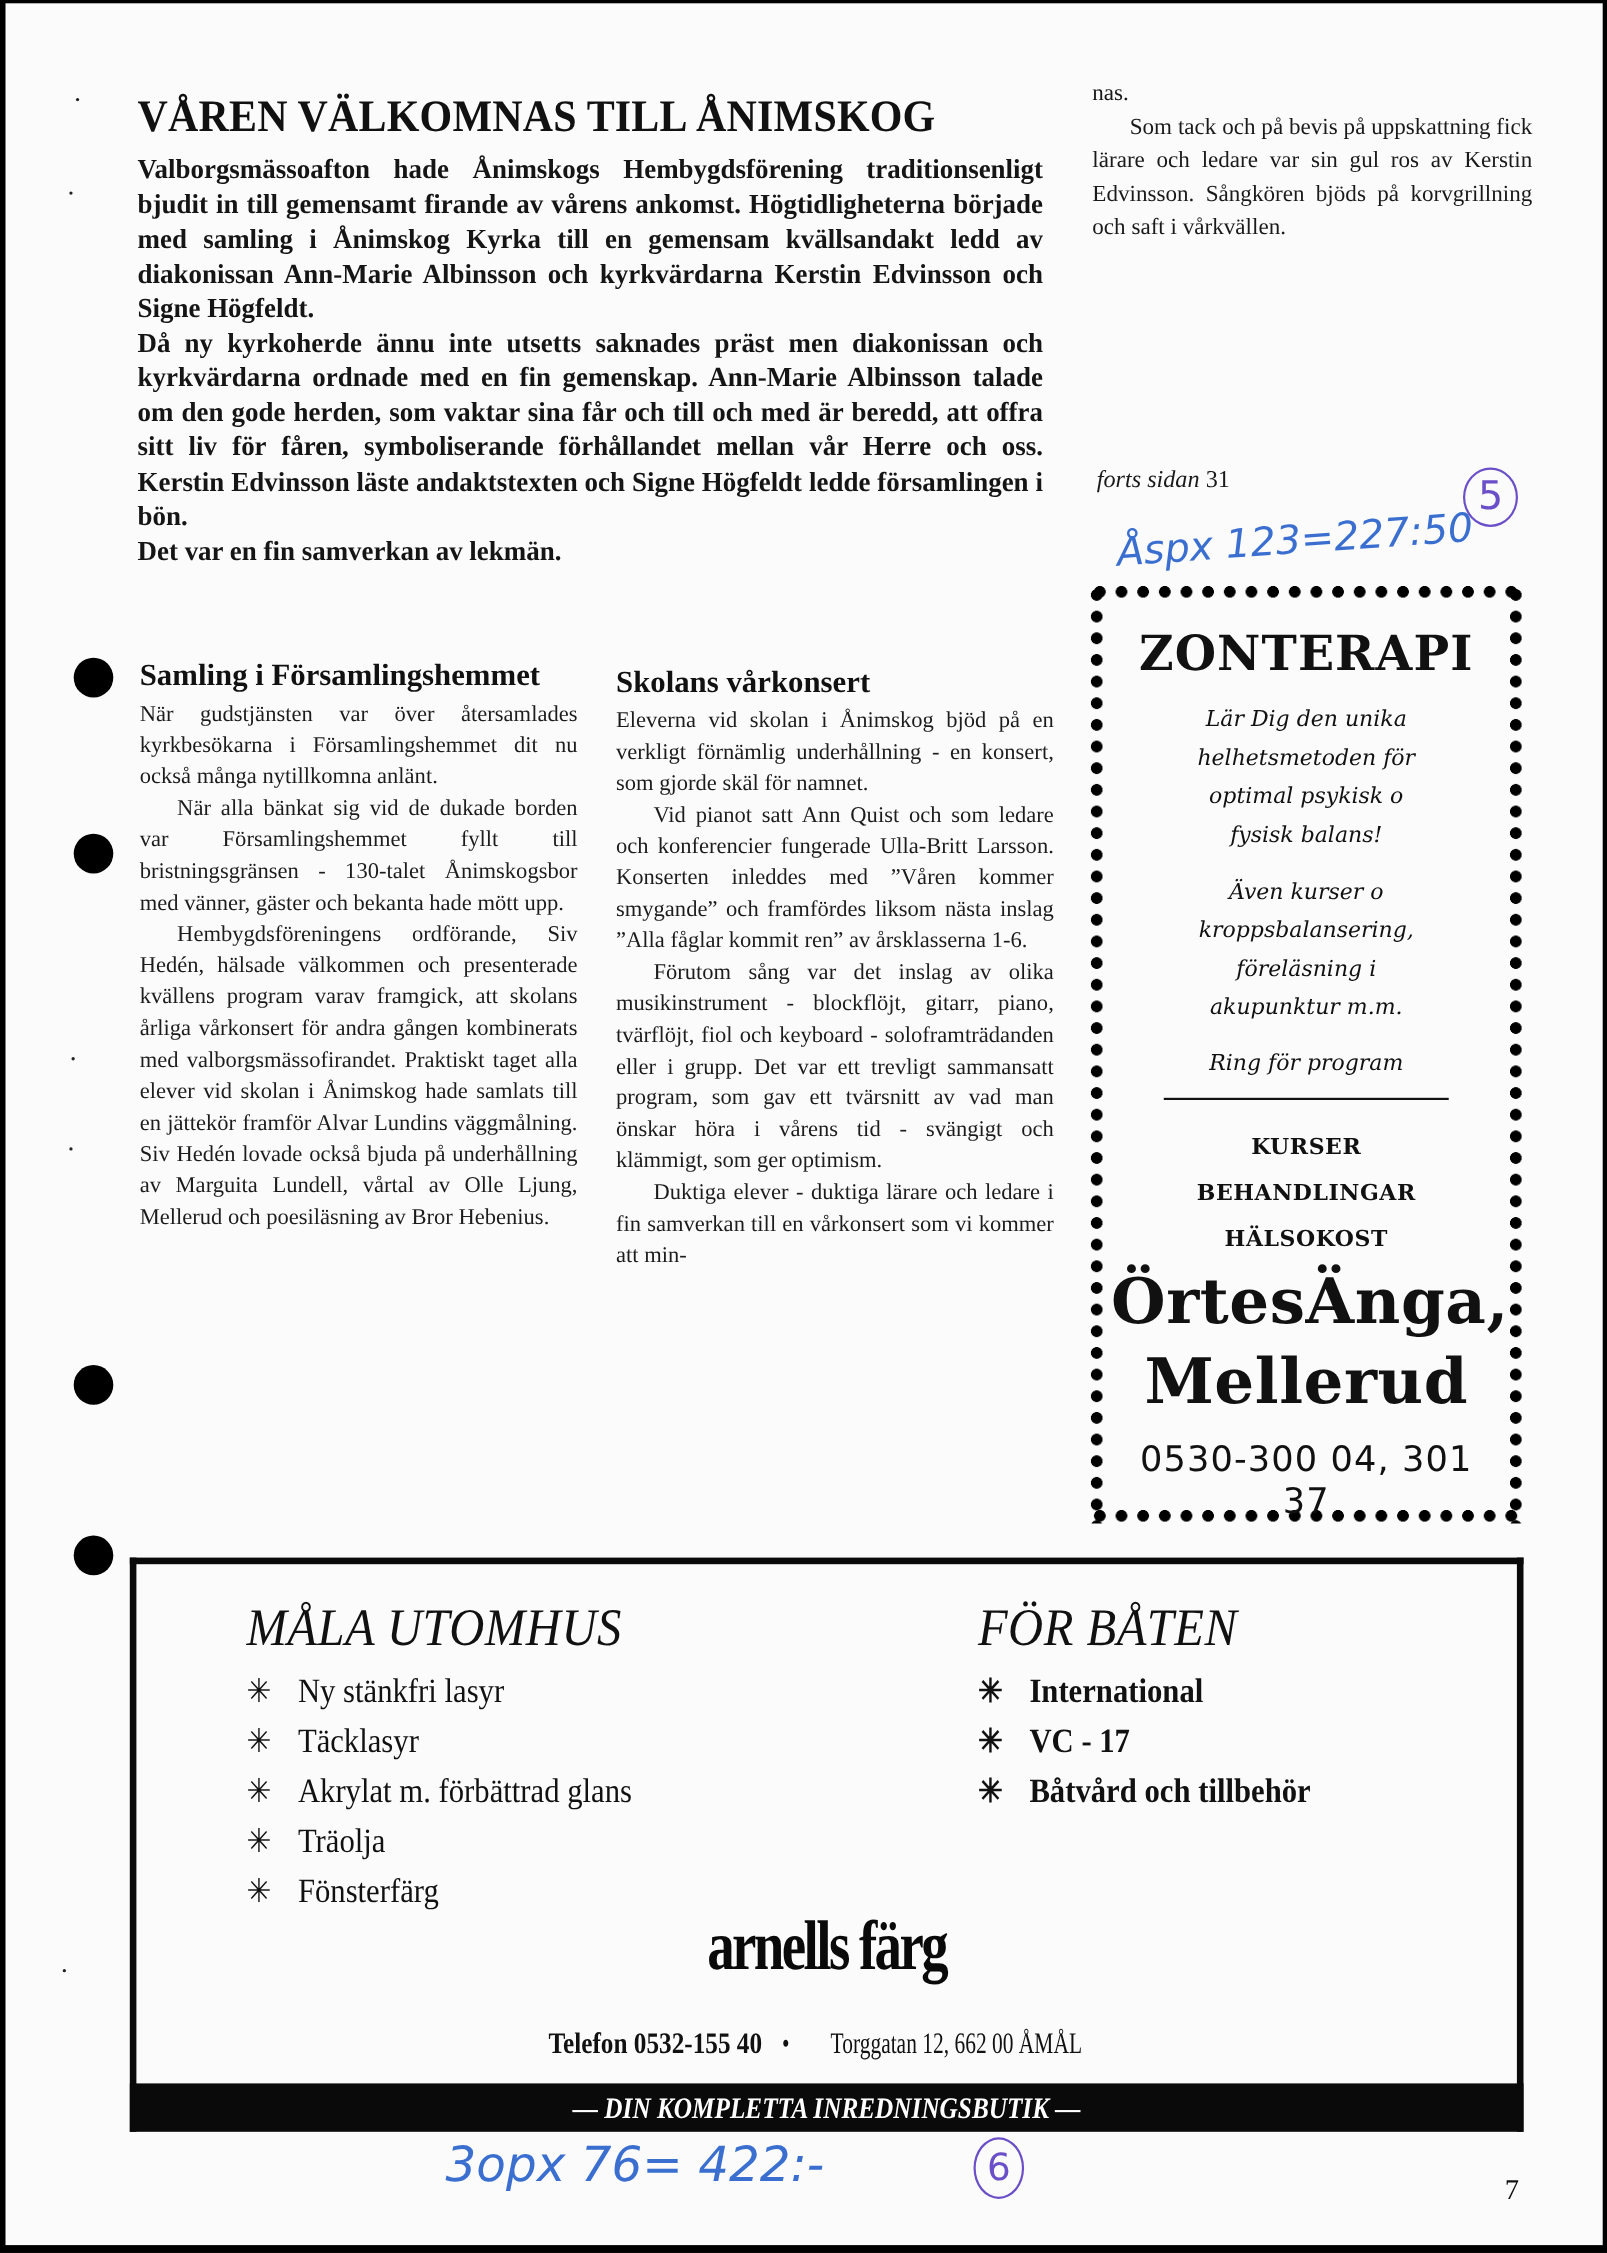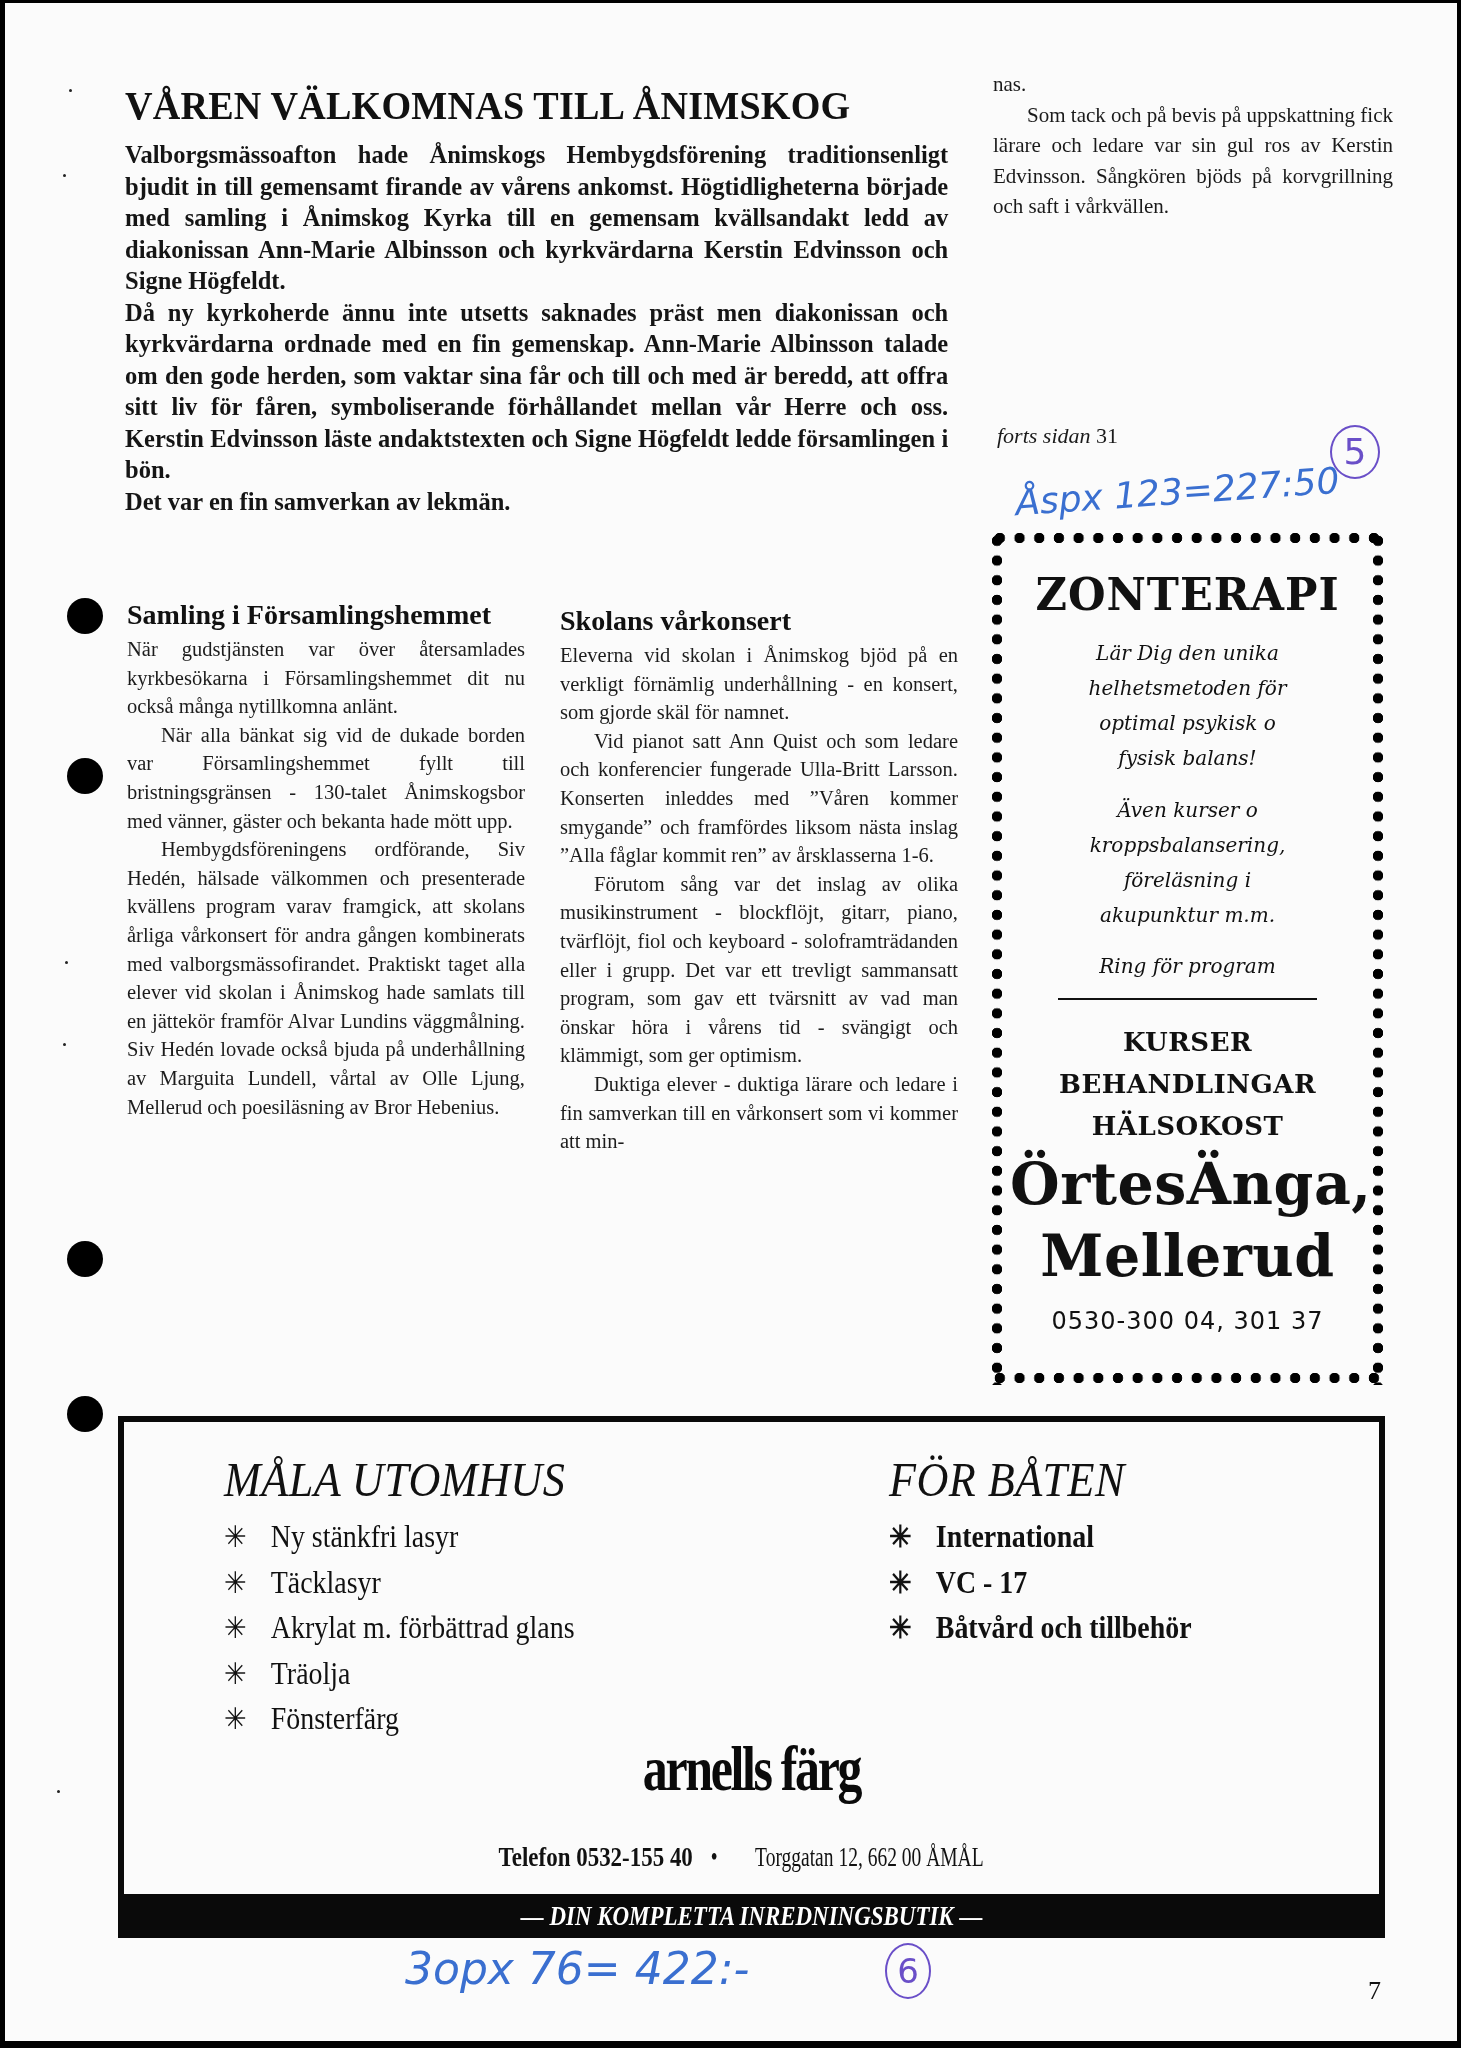--- a/index.html
+++ b/index.html
@@ -45,23 +45,23 @@
   .zdots-h { position: absolute; left: 0; width: 395px; height: 14px;
     background-image: radial-gradient(circle, #000 5px, transparent 5.5px);
     background-size: 19.7px 14px; background-repeat: repeat-x; }
   .zdots-v { position: absolute; top: 0; width: 14px; height: 854px;
     background-image: radial-gradient(circle, #000 5px, transparent 5.5px);
     background-size: 14px 19.7px; background-repeat: repeat-y; }
   .zinner { position: absolute; left: 20px; right: 20px; top: 0; text-align: center; color: #111; }
   .ztitle { position: absolute; left: 0; right: 0; top: 38px; font-size: 44px; font-weight: 900; letter-spacing: 1px; transform: scaleX(0.98); }
   .ztext { position: absolute; left: 0; right: 0; font-size: 20px; line-height: 35px; font-style: italic; }
   .zrule { position: absolute; left: 48px; right: 48px; top: 467px; border-top: 2px solid #111; }
-  .zcaps { position: absolute; left: 0; right: 0; top: 490px; font-size: 26px; font-weight: bold; line-height: 42px; letter-spacing: 0.5px; }
+  .zcaps { position: absolute; left: 0; right: 0; top: 490px; font-size: 20px; font-weight: bold; line-height: 42px; letter-spacing: 0.5px; }
   .zname { position: absolute; left: 0; right: 0; top: 617px; font-size: 57px; font-weight: 900; line-height: 72px; letter-spacing: 0.5px; }
-  .zphone { position: absolute; left: 0; right: 0; top: 776px; font-size: 24px; font-family: "DejaVu Sans", sans-serif; letter-spacing: 1px; }
+  .zphone { position: absolute; left: 0; right: 0; top: 776px; font-size: 32px; font-family: "DejaVu Sans", sans-serif; letter-spacing: 1px; }
 
   
   .aad { position: absolute; left: 113px; top: 1413px; width: 1267px; height: 522px; border: 6px solid #0a0a0a; border-bottom: none; }
   .aad-band { position: absolute; left: 113px; top: 1891px; width: 1267px; height: 44px; background: #0a0a0a; color: #fff; text-align: center; font-size: 27px; font-weight: bold; font-style: italic; line-height: 44px; transform-origin: center; }
   .aad-band span { display: inline-block; transform: scaleX(0.85); }
   .ah { position: absolute; font-size: 48px; font-style: italic; font-weight: 500; color: #111; letter-spacing: 0.5px; transform: scaleX(0.92); transform-origin: left; white-space: nowrap; }
   .alist { position: absolute; list-style: none; font-size: 31px; color: #111; transform: scaleX(0.9); transform-origin: left; }
   .alist li { height: 45.5px; line-height: 45.5px; white-space: nowrap; }
   .alist .star { display: inline-block; width: 52px; font-size: 30px; }
   .alist.bold li { font-weight: bold; }

